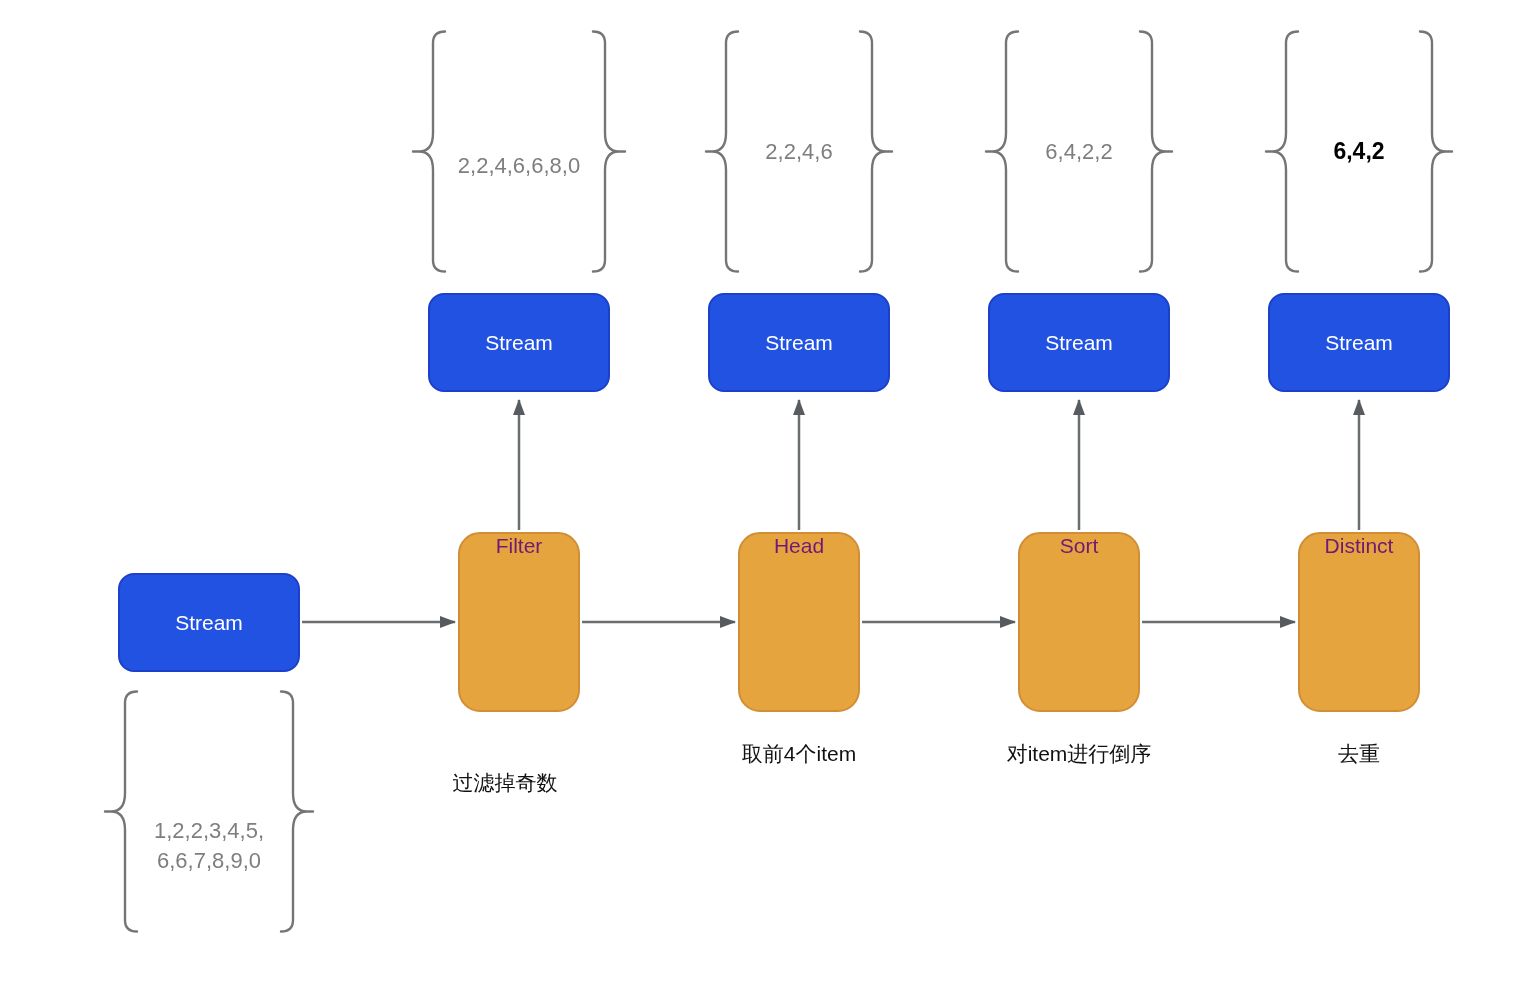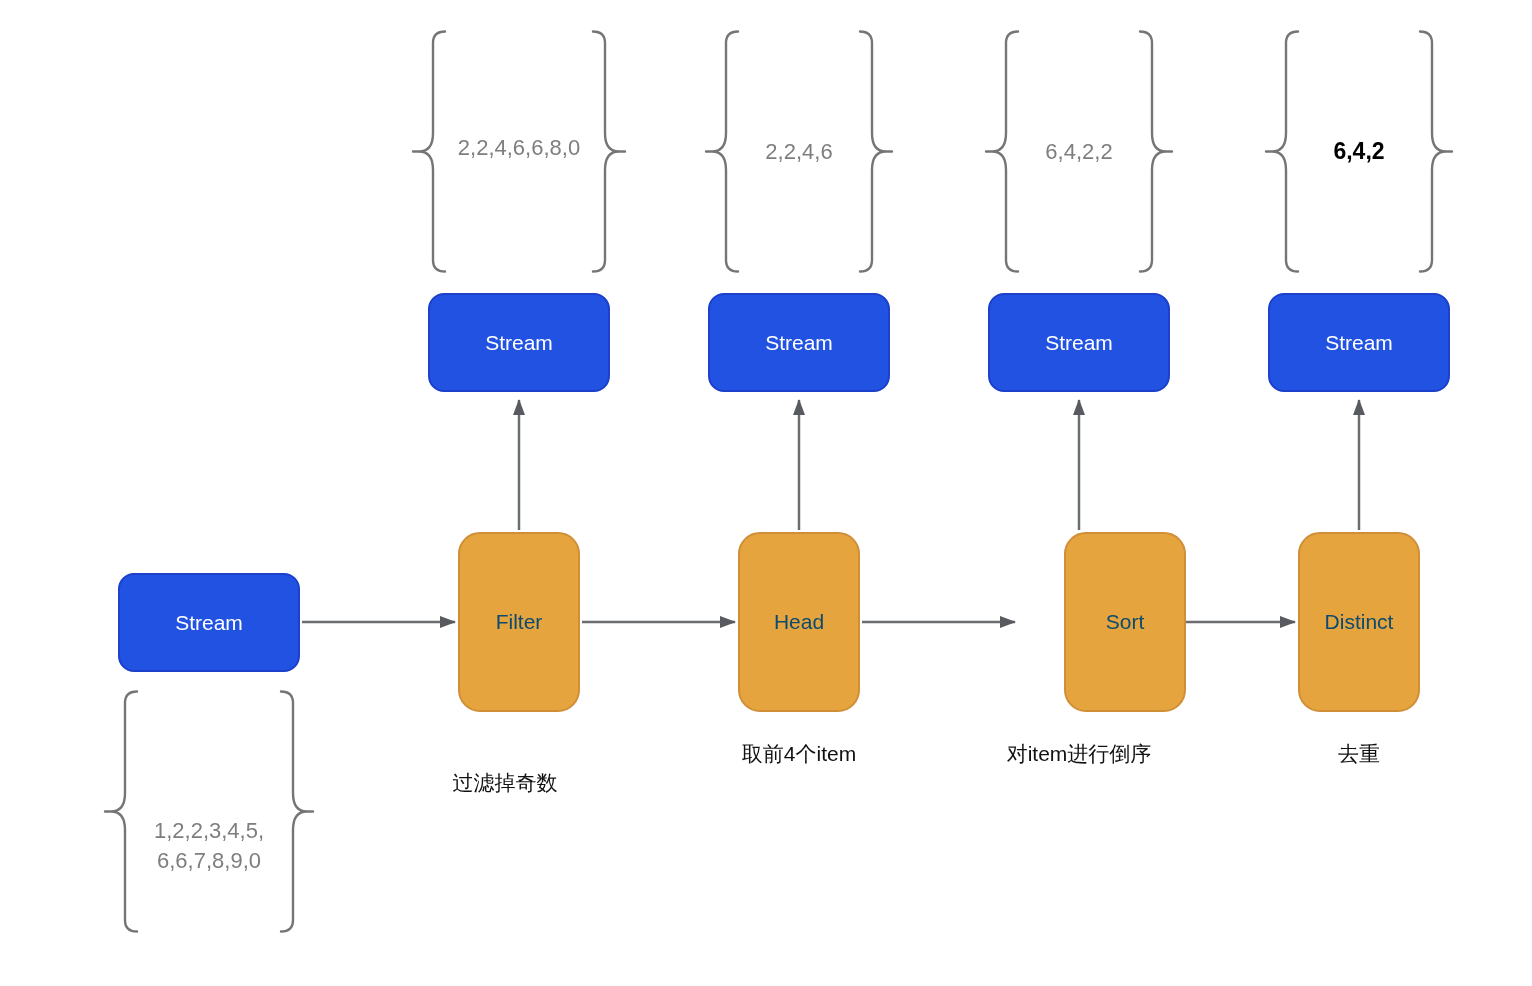--- a/index.html
+++ b/index.html
@@ -16,22 +16,22 @@
 
   .stream-box {
     position: absolute; width: 182px; height: 99px;
     background: #2252e1; border: 2px solid #1c40cb; border-radius: 16px;
     display: flex; align-items: center; justify-content: center;
     color: #ffffff; font-size: 21px; box-sizing: border-box;
   }
   .op-box {
     position: absolute; width: 122px; height: 180px;
     background: #e6a43e; border: 2px solid #d08e36; border-radius: 22px;
-    display: flex; align-items: center; justify-content: center;
-    color: #0c4a6e; font-size: 21px; box-sizing: border-box;
+    display: flex; align-items: flex-start; justify-content: center;
+    color: #701a75; font-size: 21px; box-sizing: border-box;
   }
   .values {
     position: absolute; width: 200px; height: 243px;
     display: flex; flex-direction: column; align-items: center; justify-content: center;
     color: #7e7e7e; font-size: 22px; text-align: center; line-height: 1.35;
   }
   .values.final { color: #000000; font-size: 23px; font-weight: bold; }
   .note {
     position: absolute; width: 260px; top: 740px;
     text-align: center; font-size: 21px; color: #111111;
@@ -73,21 +73,21 @@
     <path class="brace" transform="translate(1265,30)" d="M 33 1.5 Q 21 1.5 21 13 L 21 103 Q 21 121.5 7 121.5 L 1 121.5 M 7 121.5 Q 21 121.5 21 140 L 21 230 Q 21 241.5 33 241.5"></path>
     <path class="brace" transform="translate(1453,30) scale(-1,1)" d="M 33 1.5 Q 21 1.5 21 13 L 21 103 Q 21 121.5 7 121.5 L 1 121.5 M 7 121.5 Q 21 121.5 21 140 L 21 230 Q 21 241.5 33 241.5"></path>
   </g>
 
   <g>
     <path class="brace" transform="translate(104,690)" d="M 33 1.5 Q 21 1.5 21 13 L 21 103 Q 21 121.5 7 121.5 L 1 121.5 M 7 121.5 Q 21 121.5 21 140 L 21 230 Q 21 241.5 33 241.5"></path>
     <path class="brace" transform="translate(314,690) scale(-1,1)" d="M 33 1.5 Q 21 1.5 21 13 L 21 103 Q 21 121.5 7 121.5 L 1 121.5 M 7 121.5 Q 21 121.5 21 140 L 21 230 Q 21 241.5 33 241.5"></path>
   </g>
 </svg>
 
-<div class="values" style="left:419px; top:26px;align-items:center;">
+<div class="values" style="left:419px; top:44px;align-items:center;">
   <span>2,2,4,6,6,8,0</span>
 </div>
 <div class="values" style="left:699px; top:30px;justify-content:center;">
   <span>2,2,4,6</span>
 </div>
 <div class="values" style="left:979px; top:30px;">
   <span>6,4,2,2</span>
 </div>
 <div class="values final" style="left:1259px; top:30px;">
   <span>6,4,2</span>
@@ -113,21 +113,21 @@
 <div class="stream-box" style="left:118px; top:573px;">
   <span>Stream</span>
 </div>
 
 <div class="op-box" style="left:458px; top:532px;">
   <span>Filter</span>
 </div>
 <div class="op-box" style="left:738px; top:532px;">
   <span>Head</span>
 </div>
-<div class="op-box" style="left:1064px; top:532px;">
+<div class="op-box" style="left:1018px; top:532px;">
   <span>Sort</span>
 </div>
 <div class="op-box" style="left:1298px; top:532px;">
   <span>Distinct</span>
 </div>
 
 <div class="note" style="left:375px;margin-top:29px;">过滤掉奇数</div>
 <div class="note" style="left:669px;">取前4个item</div>
 <div class="note" style="left:949px;">对item进行倒序</div>
 <div class="note" style="left:1229px;">去重</div>

